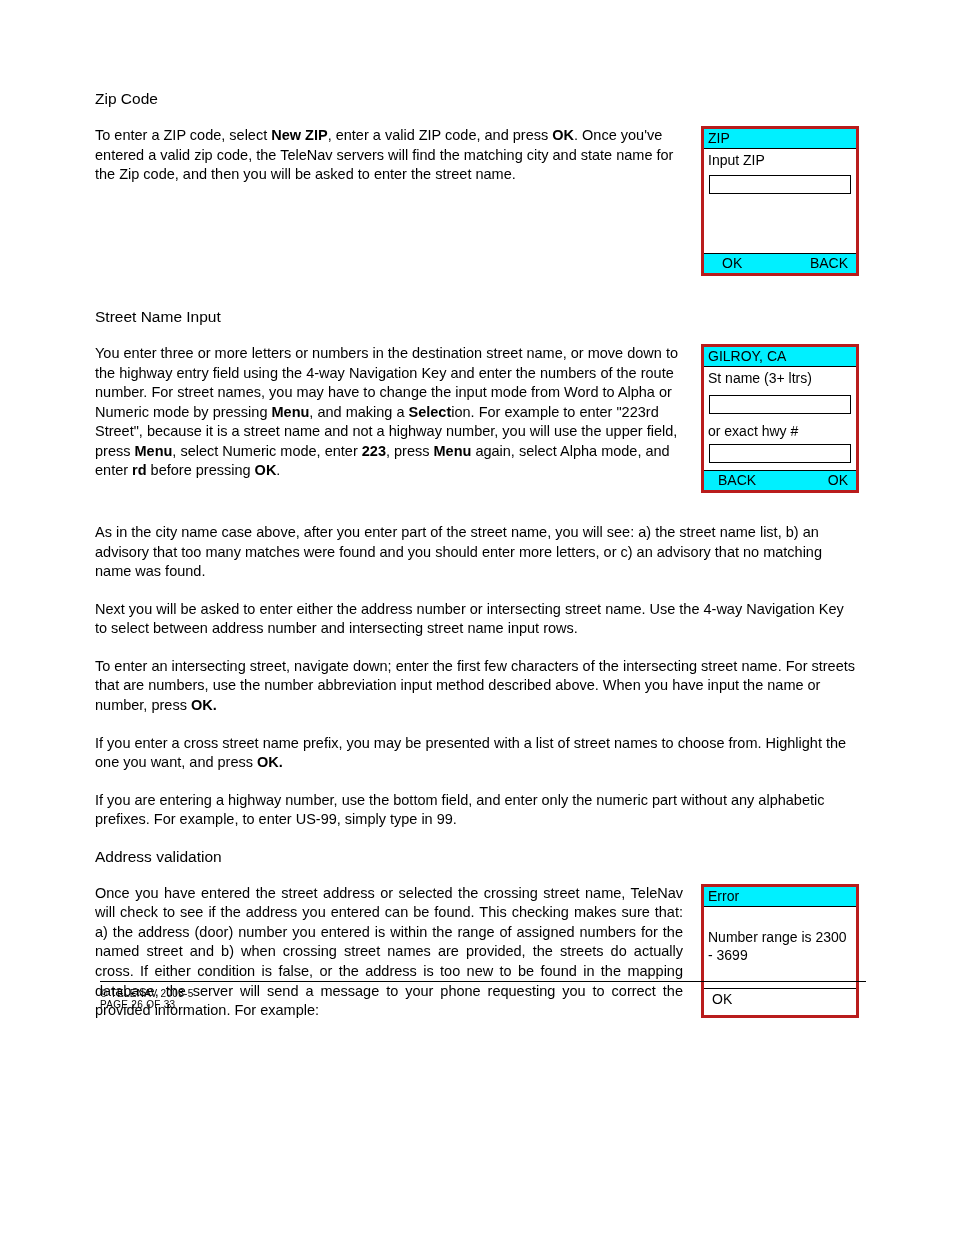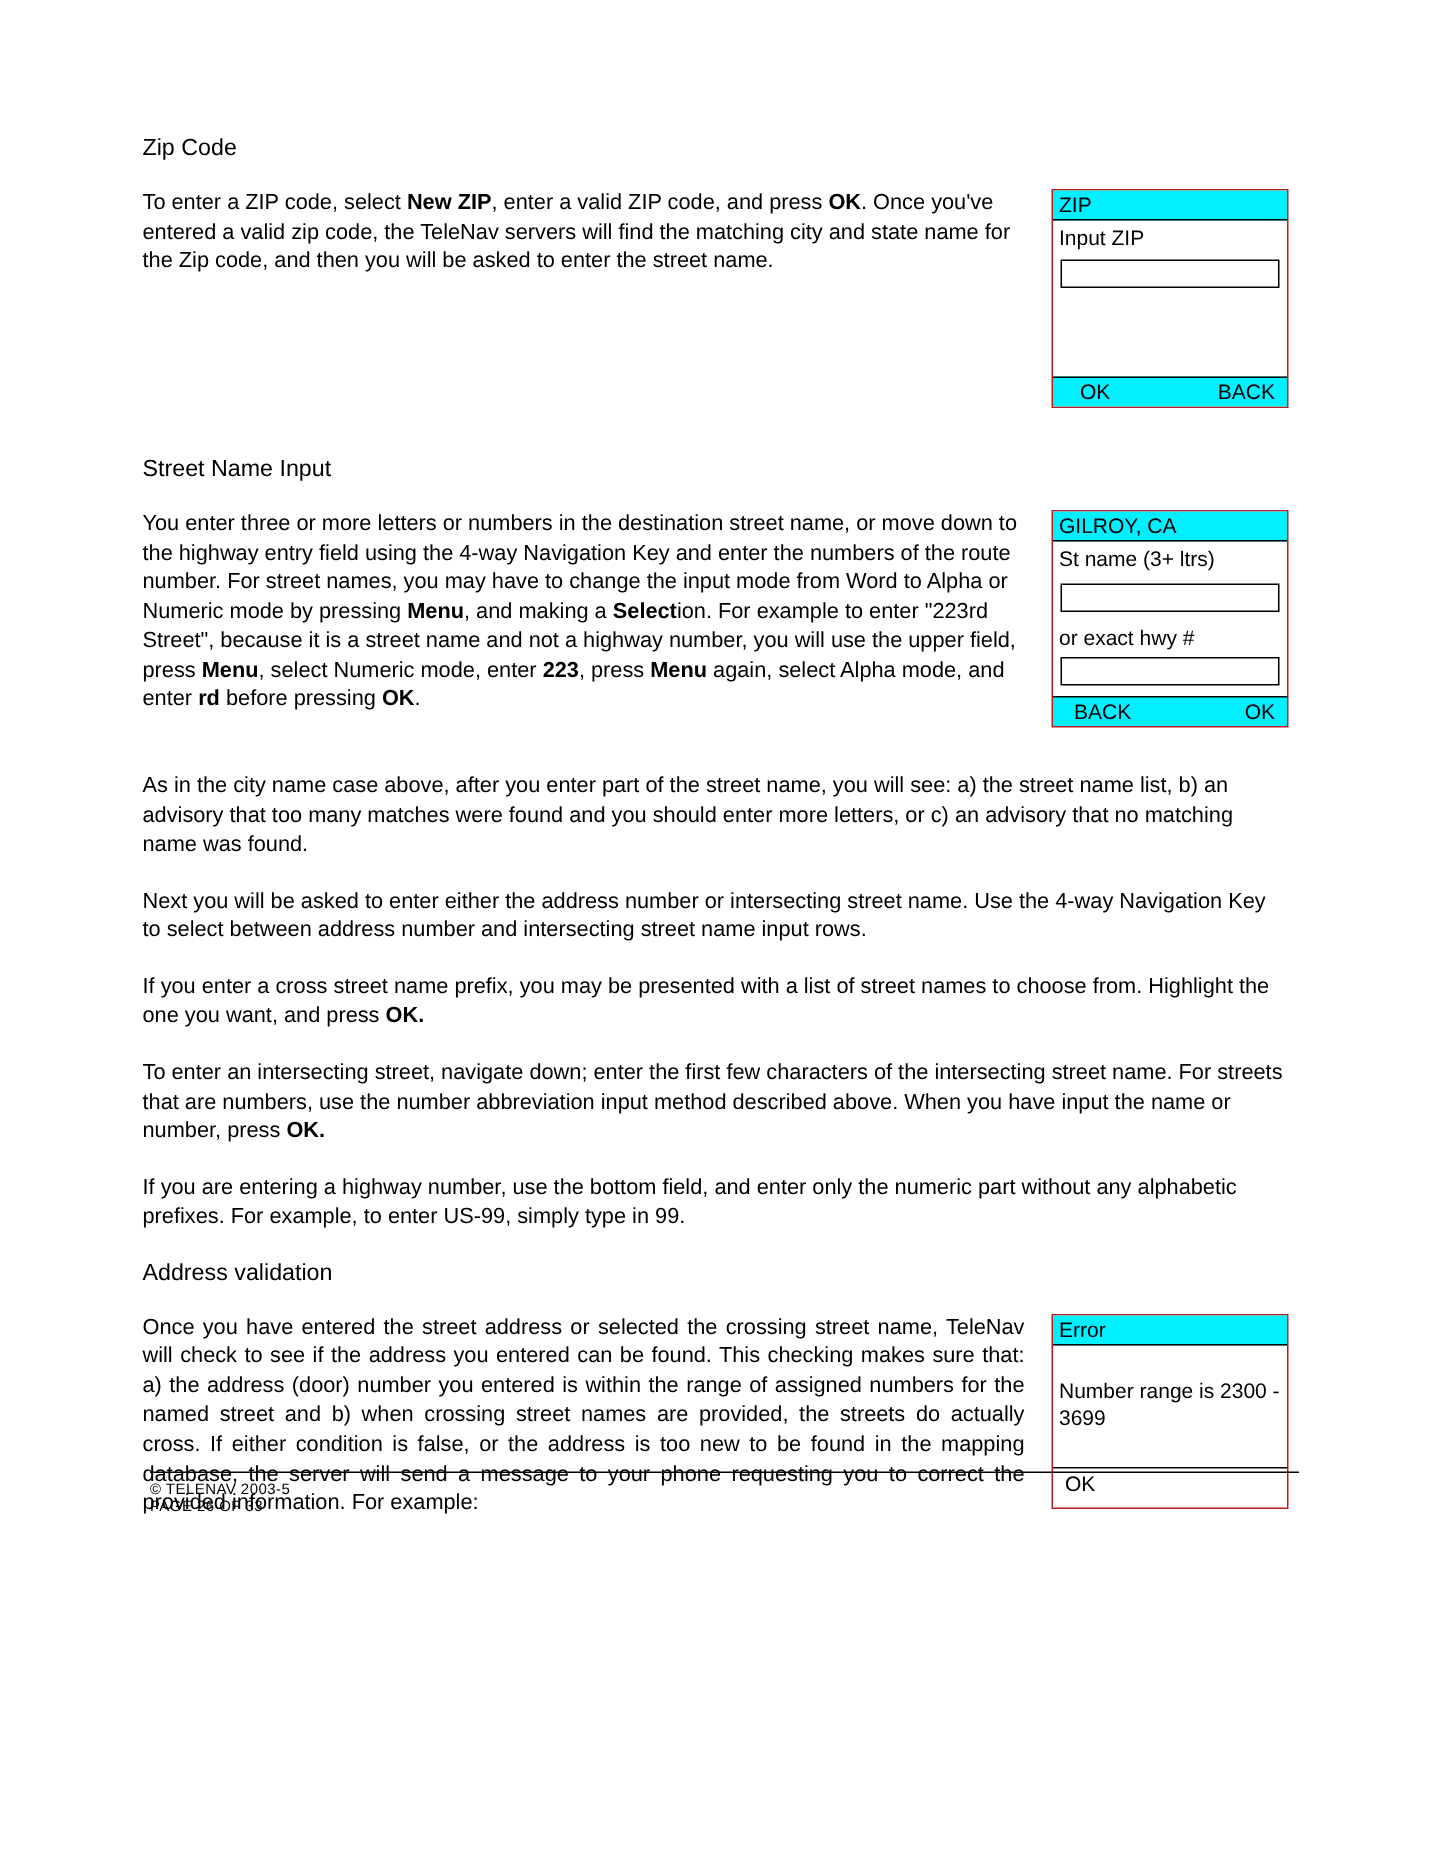--- a/index.html
+++ b/index.html
@@ -27,21 +27,21 @@
     gap: 18px;
     margin-bottom: 4px;
   }
   .col-text {
     flex: 1;
     line-height: 1.35;
   }
   .col-text.justify { text-align: justify; }
   .phone {
     width: 158px;
-    border: 1px solid #b91c1c;
+    border: 3px solid #b91c1c;
     box-sizing: border-box;
     flex-shrink: 0;
   }
   .phone-header {
     background: #00f0ff;
     border-bottom: 1px solid #000;
     font-size: 14px;
     padding: 1px 4px 2px 4px;
   }
   .phone-header.center { text-align: left; }
@@ -124,24 +124,24 @@
         <span>OK</span>
       </div>
     </div>
   </div>
 
   <div style="height:26px"></div>
 
   <p class="para">As in the city name case above, after you enter part of the street name, you will see: a) the street name list, b) an advisory that too many matches were found and you should enter more letters, or c) an advisory that no matching name was found.</p>
   <p class="para">Next you will be asked to enter either the address number or intersecting street name. Use the 4-way Navigation Key to select between address number and intersecting street name input rows.</p>
   <p class="para">
-    <span>If you enter a cross street name prefix, you may be presented with a list of street names to choose from.   Highlight the one you want, and press </span><b>OK.</b>
+    <span>To enter an intersecting street, navigate down; enter the first few characters of the intersecting street name.  For streets that are numbers, use the number abbreviation input method described above.   When you have input the name or number, press </span><b>OK.</b>
   </p>
   <p class="para">
-    <span>To enter an intersecting street, navigate down; enter the first few characters of the intersecting street name.  For streets that are numbers, use the number abbreviation input method described above.   When you have input the name or number, press </span><b>OK.</b>
+    <span>If you enter a cross street name prefix, you may be presented with a list of street names to choose from.   Highlight the one you want, and press </span><b>OK.</b>
   </p>
   <p class="para">If you are entering a highway number, use the bottom field, and enter only the numeric part without any alphabetic prefixes.  For example, to enter US-99, simply type in 99.</p>
 
   <div class="section-heading" style="">Address validation</div>
   <div class="row">
     <div class="col-text justify">Once you have entered the street address or selected the crossing street name, TeleNav will check to see if the address you entered can be found.  This checking makes sure that: a) the address (door) number you entered is within the range of assigned numbers for the named street and b) when crossing street names are provided, the streets do actually cross.  If either condition is false, or the address is too new to be found in the mapping database, the server will send a message to your phone requesting you to correct the provided information.   For example:</div>
     <div class="phone">
       <div class="phone-header center">Error</div>
       <div style="height:18px"></div>
       <div class="phone-body" style="line-height:1.3">Number range is 2300 - 3699</div>

